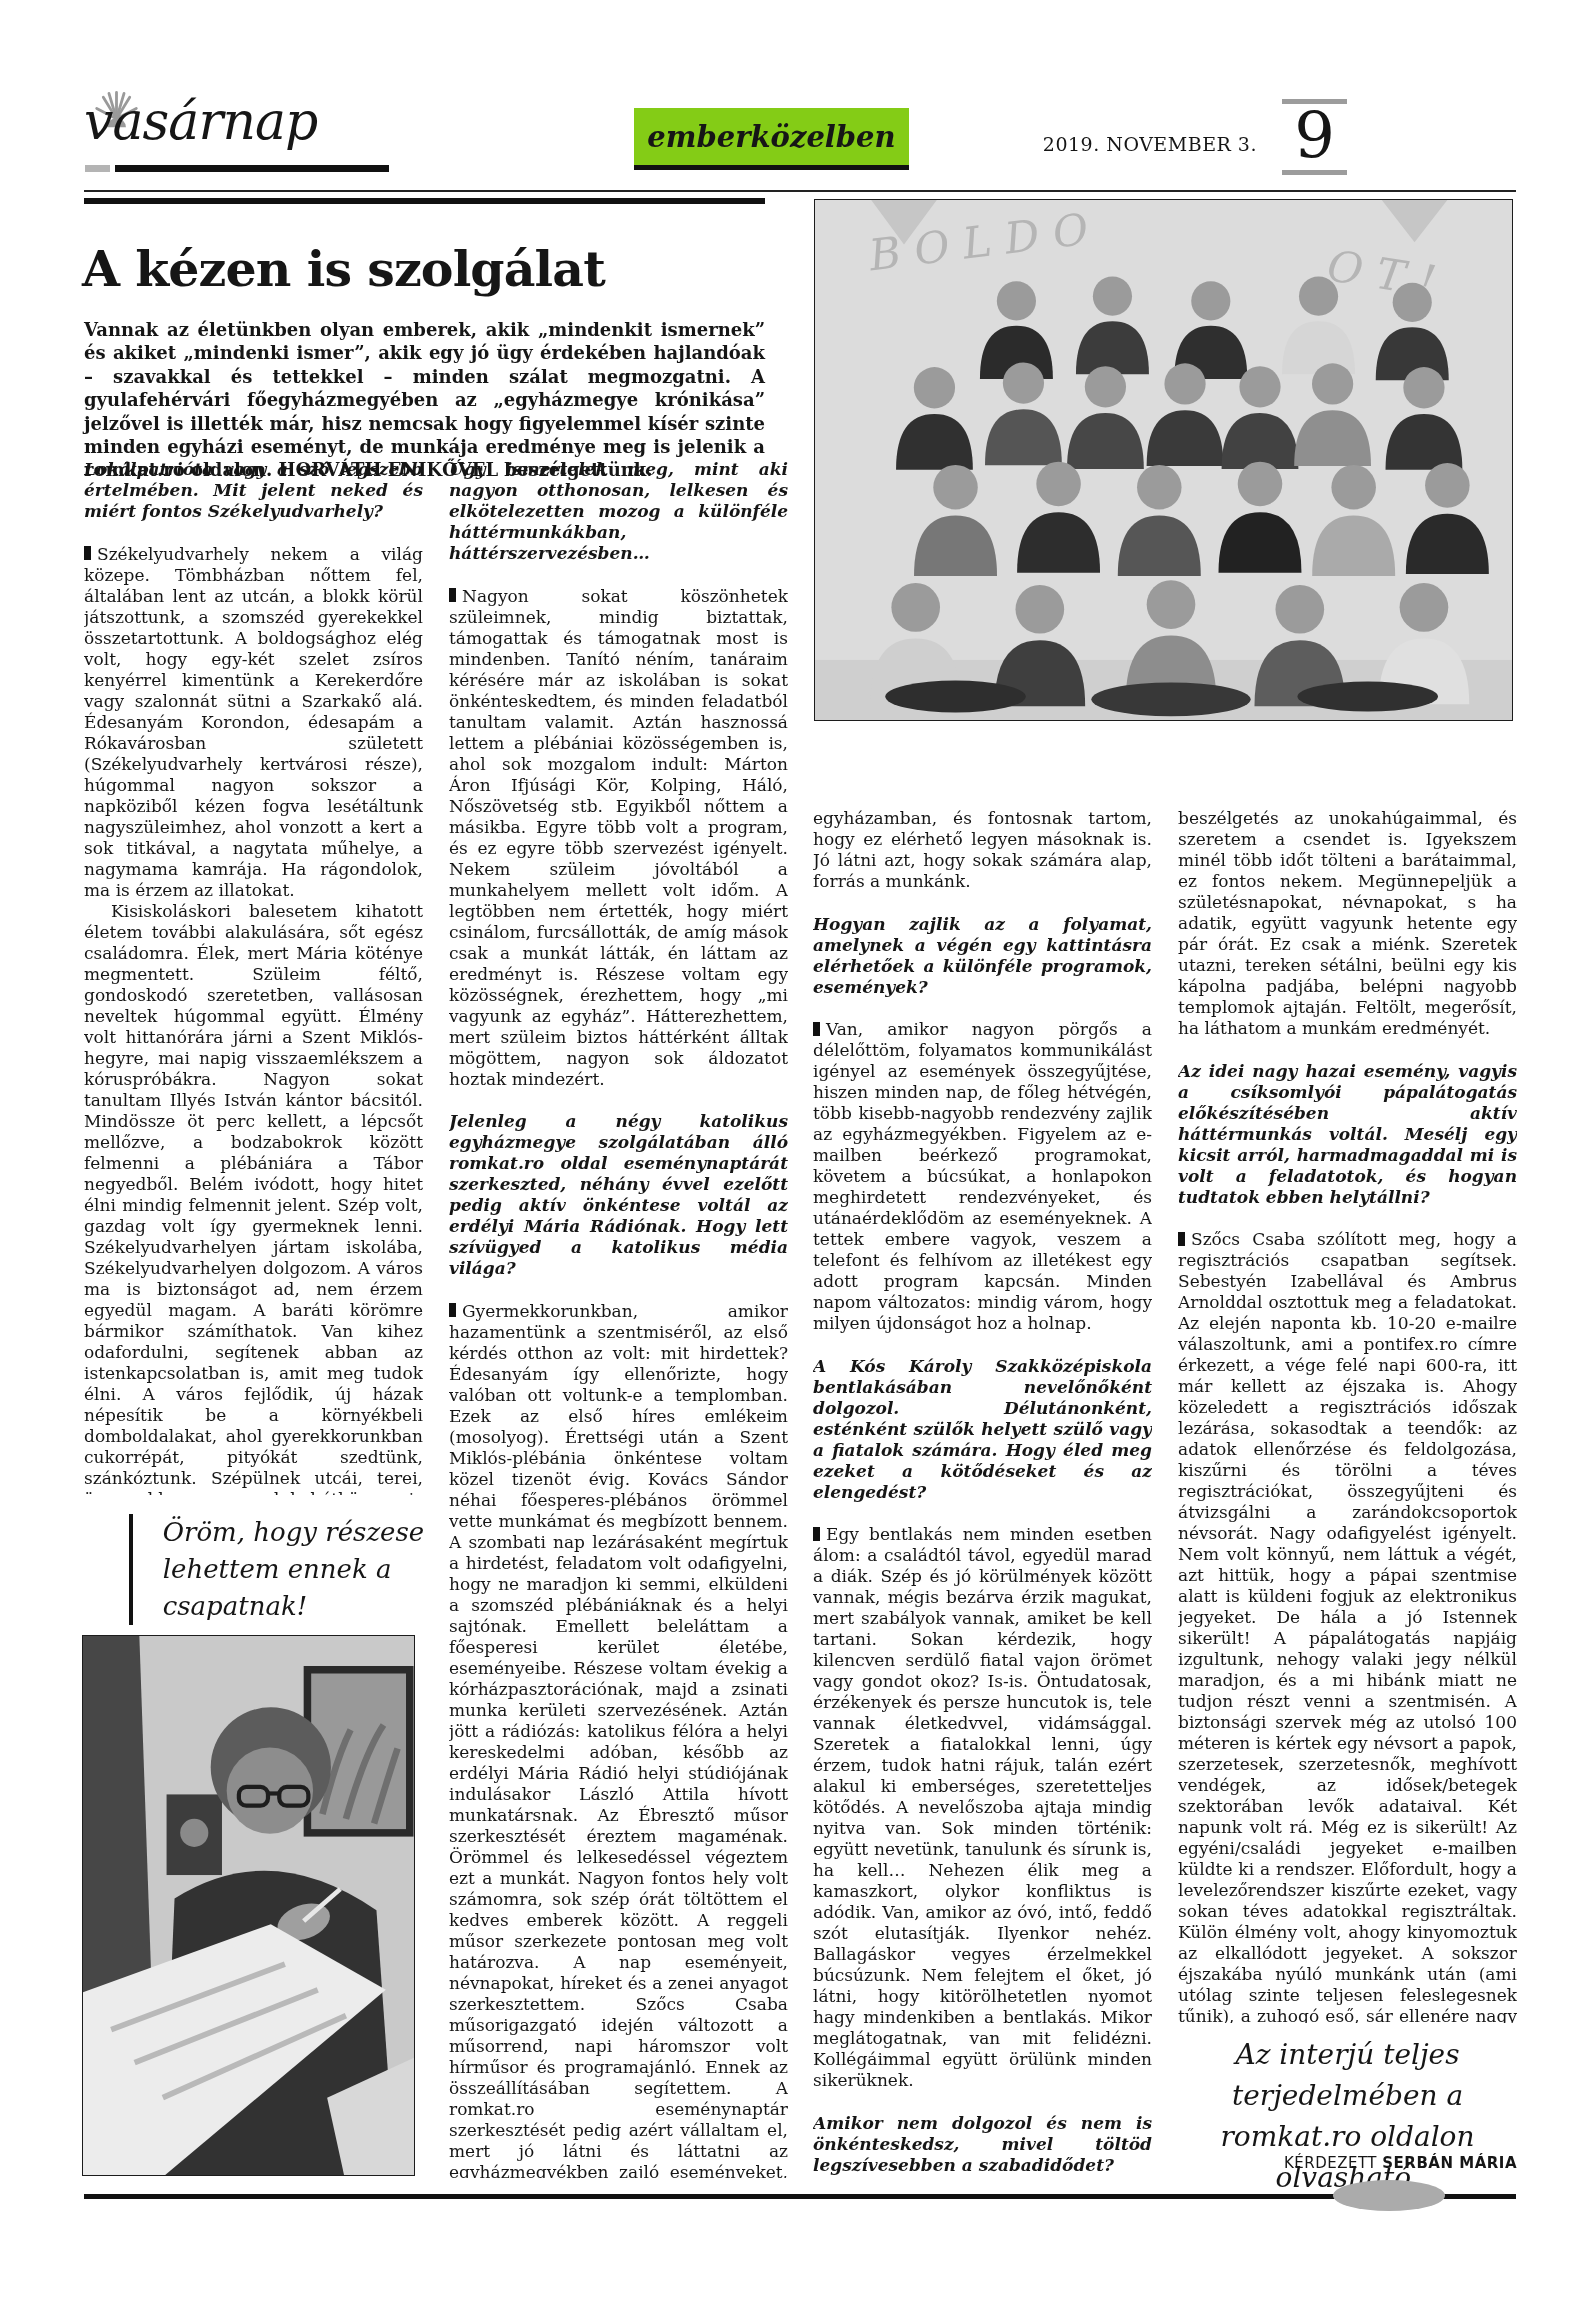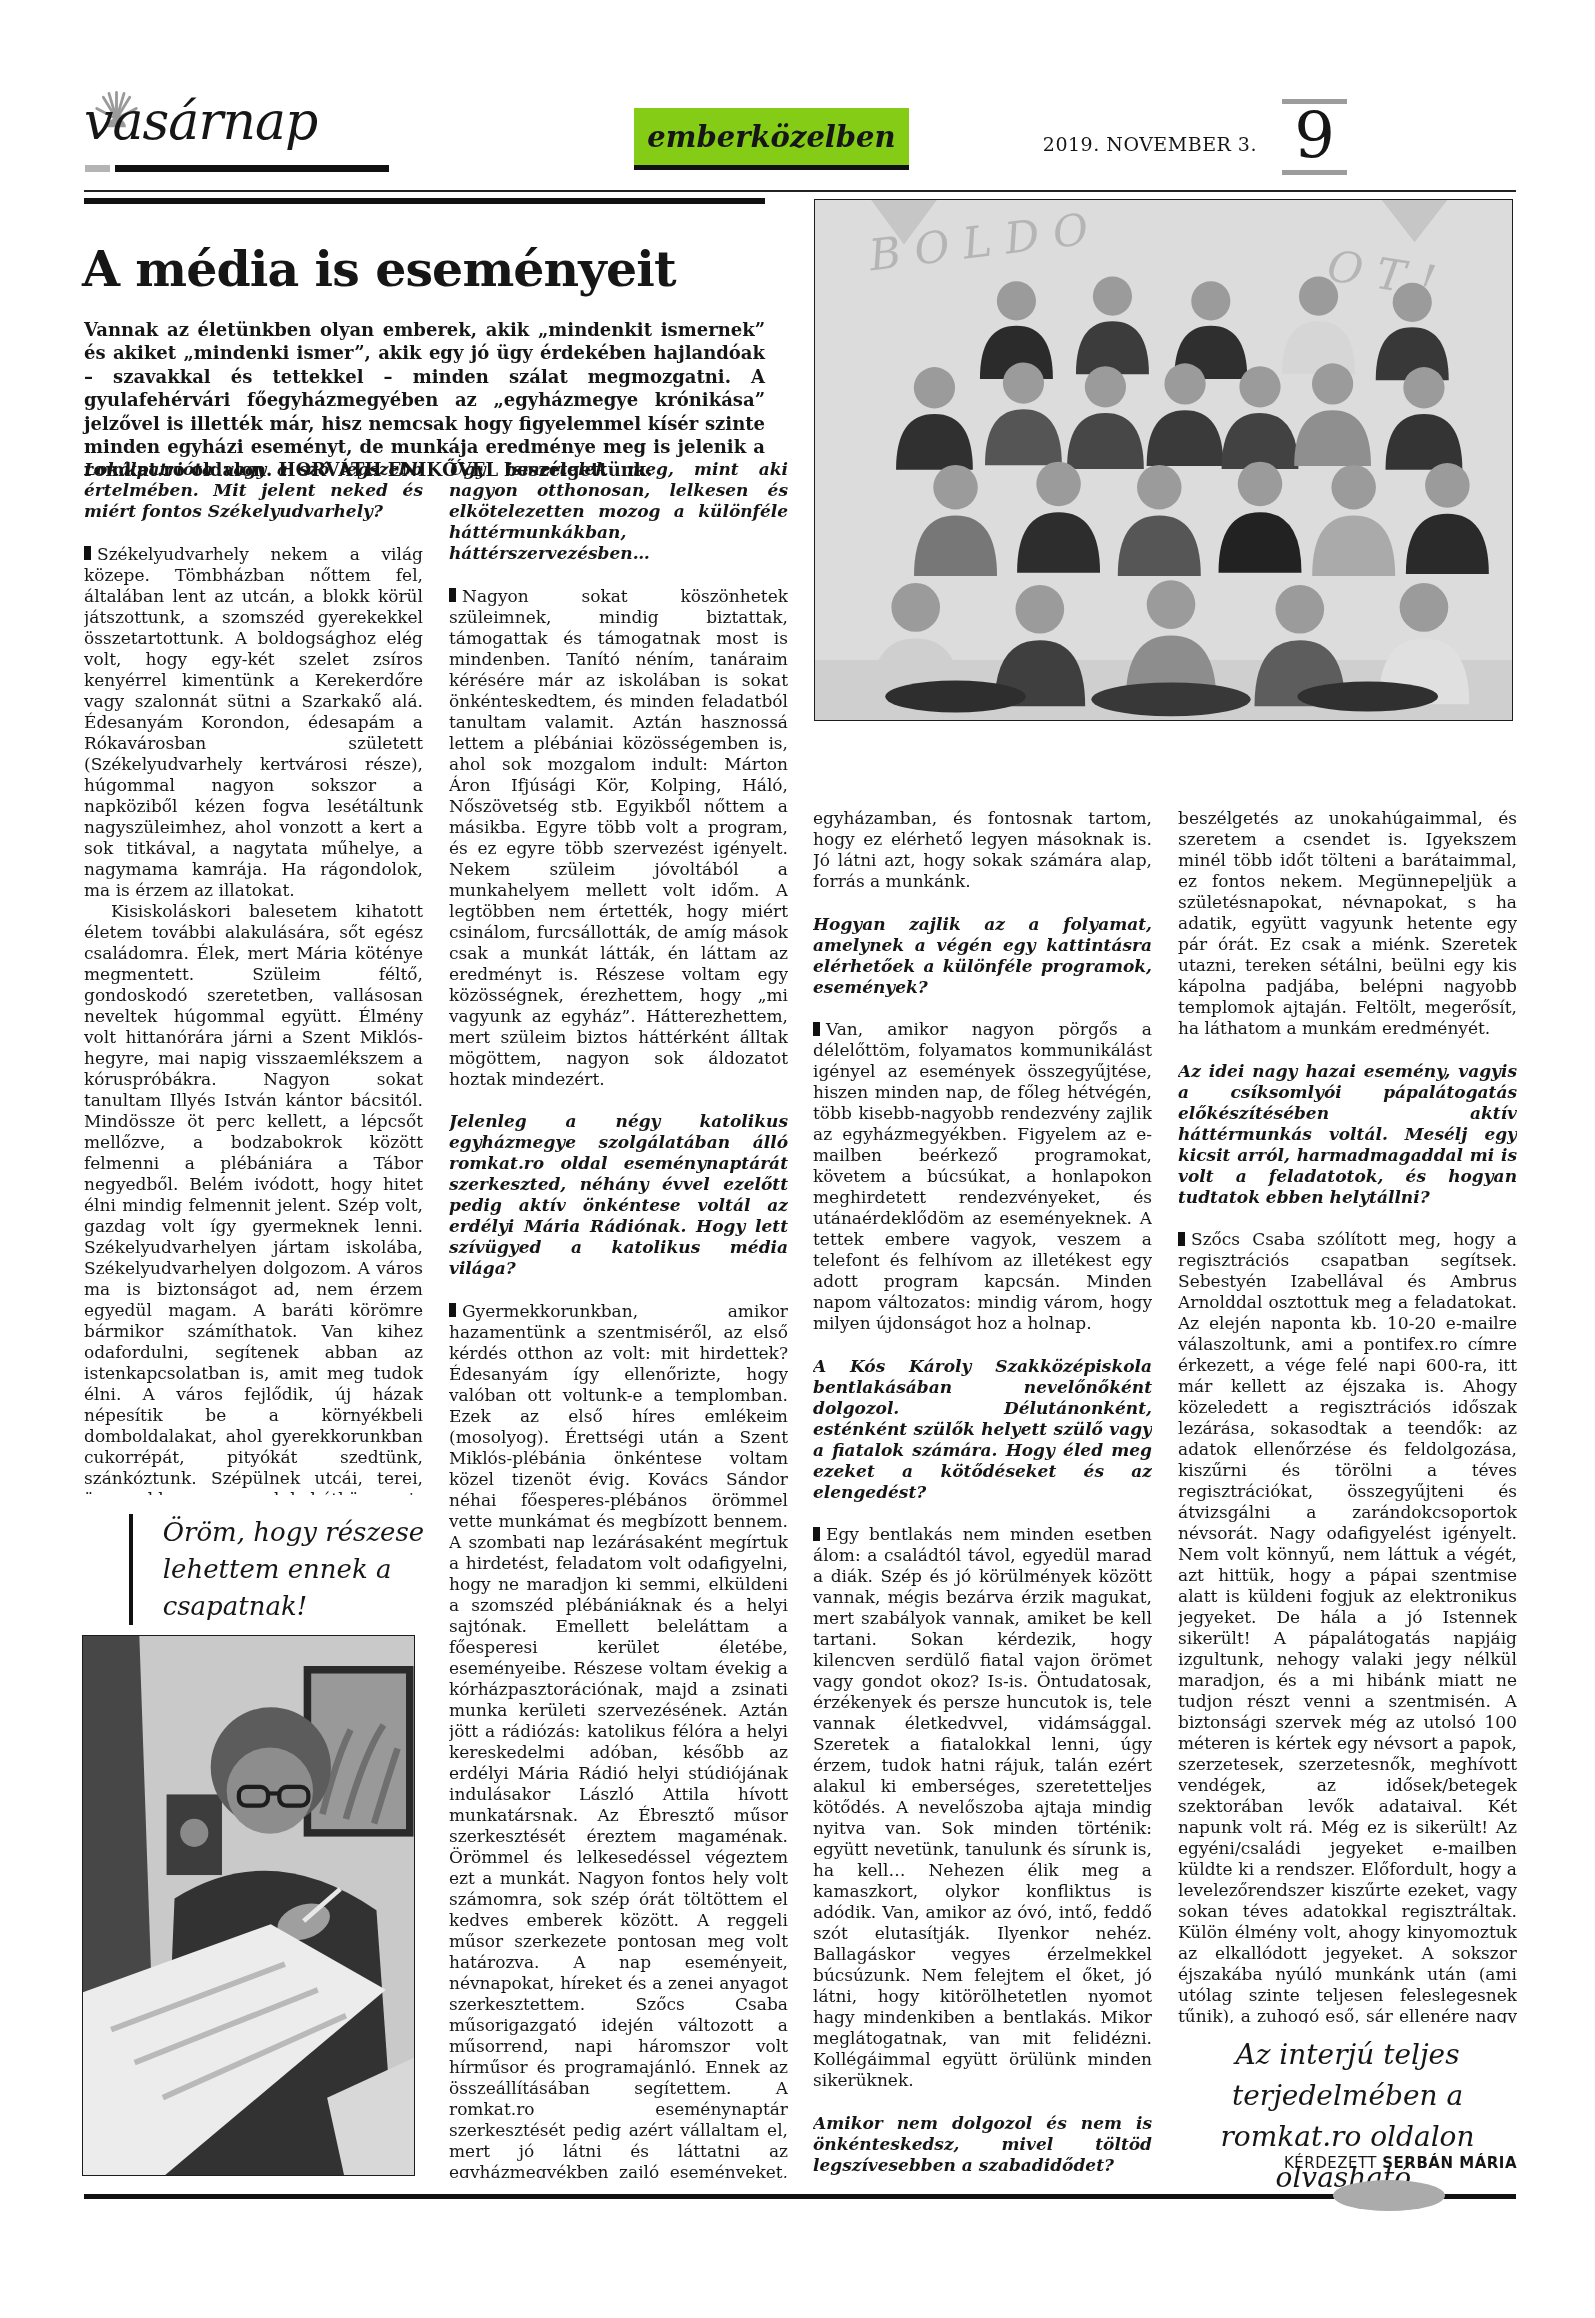--- a/index.html
+++ b/index.html
@@ -93,21 +93,21 @@
   <div class="abs mast-bar"></div>
 
   <div class="abs section-box">emberközelben</div>
   <div class="abs date">2019. NOVEMBER 3.</div>
   <div class="abs pn-bar-top"></div>
   <div class="abs pn-digit">9</div>
   <div class="abs pn-bar-bottom"></div>
   <div class="abs header-rule"></div>
 
   <div class="abs title-bar"></div>
-  <h1 class="abs title">A média is eseményeit</h1>
+  <h1 class="abs title">A kézen is szolgálat</h1>
   <p class="abs lead">Vannak az életünkben olyan emberek, akik „mindenkit ismernek” és akiket „mindenki ismer”, akik egy jó ügy érdekében hajlandóak – szavakkal és tettekkel – minden szálat megmozgatni. A gyulafehérvári főegyházmegyében az „egyházmegye krónikása” jelzővel is illették már, hisz nemcsak hogy figyelemmel kísér szinte minden egyházi eseményt, de munkája eredménye meg is jelenik a romkat.ro oldalon. HORVÁTH ENIKŐVEL beszélgettünk.</p>
 
   <div class="abs photo-group">
     <svg viewBox="0 0 1488 1108" preserveAspectRatio="none">
       <rect width="1488" height="1108" fill="#dcdcdc"></rect>
       <rect y="980" width="1488" height="128" fill="#cfcfcf"></rect>
       <polygon points="120,0 260,0 190,95" fill="#c6c6c6"></polygon>
       <polygon points="1210,0 1350,0 1280,90" fill="#c6c6c6"></polygon>
       <text x="120" y="150" font-size="92" font-style="italic" fill="#b5b5b5" transform="rotate(-7 120 150)" font-family="DejaVu Serif, serif">B O L D O</text>
       <text x="1090" y="170" font-size="92" font-style="italic" fill="#b5b5b5" transform="rotate(9 1090 170)" font-family="DejaVu Serif, serif">O T !</text>

